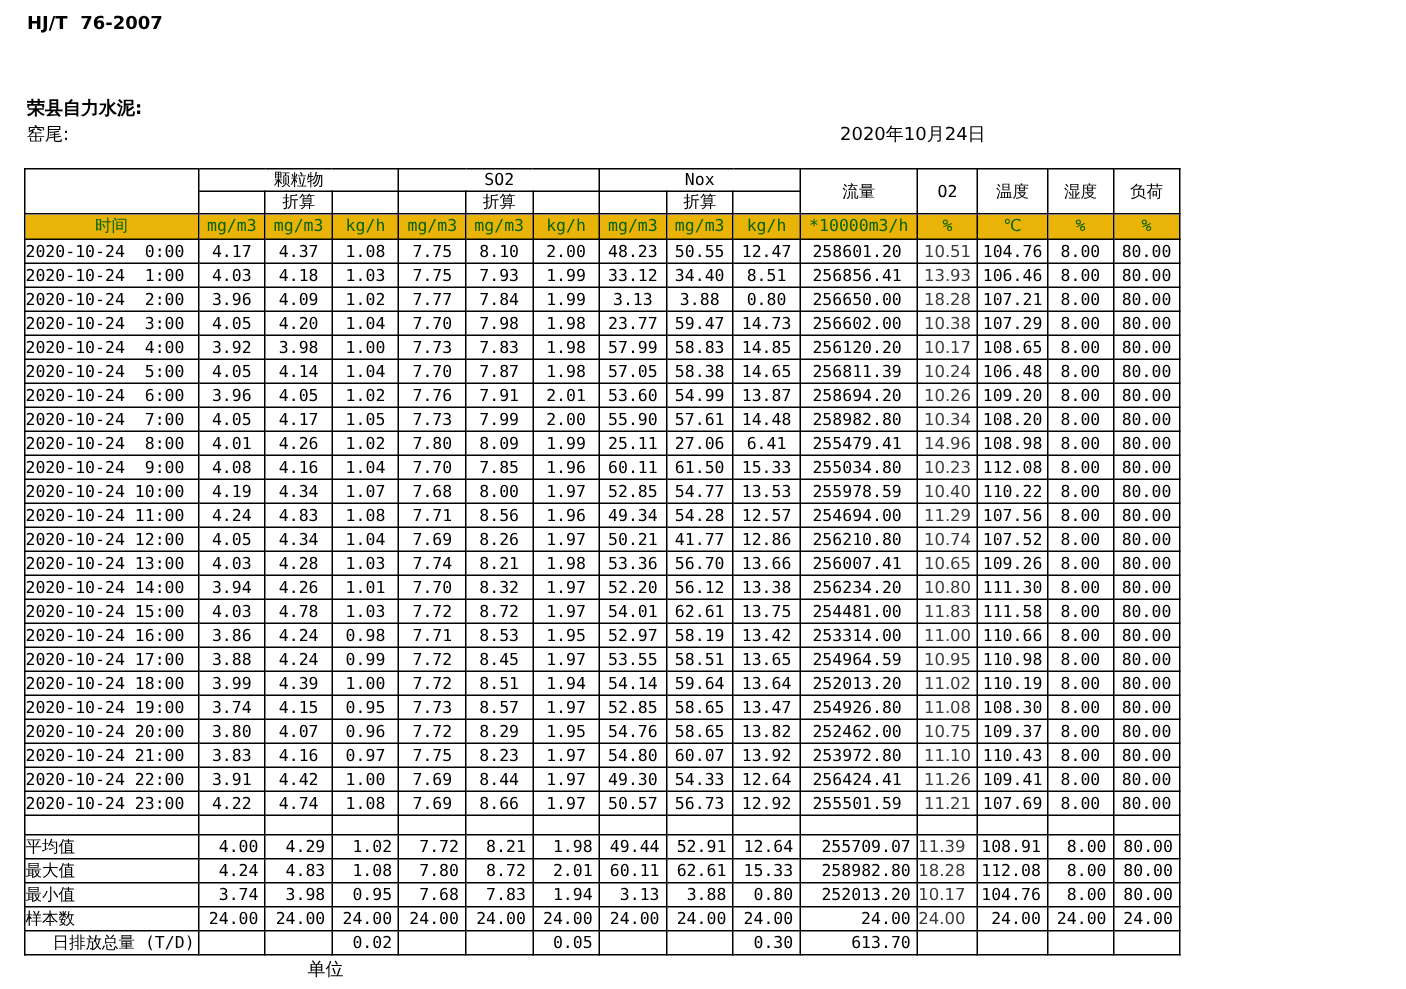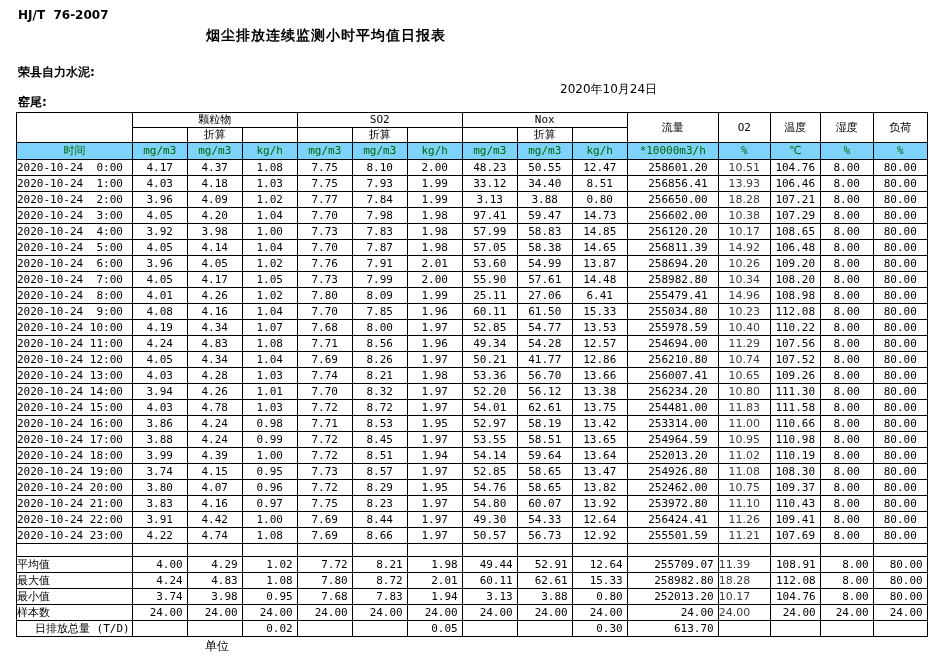--- a/index.html
+++ b/index.html
@@ -1,51 +1,50 @@
 <!DOCTYPE html>
 <html><head>
 <meta charset="utf-8">
 <style>
   html,body{margin:0;padding:0;background:#fff;}
   body{width:937px;height:659px;overflow:hidden;font-family:"DejaVu Sans",sans-serif;color:#000;}
-  .page{position:relative;width:937px;height:659px;}
+  .page{position:relative;width:787px;height:659px;}
   .std{position:absolute;left:18px;top:8px;font-weight:bold;font-size:12px;white-space:pre;}
   .title{position:absolute;left:206px;top:27px;font-weight:bold;font-size:14px;letter-spacing:1px;}
   .company{position:absolute;left:18px;top:64px;font-weight:bold;font-size:12px;}
-  .site{position:absolute;left:18px;top:94px;font-weight:bold;font-size:12px;text-align:right;}
+  .site{position:absolute;left:18px;top:81px;font-weight:normal;font-size:12px;text-align:right;}
   .date{position:absolute;left:560px;top:81px;font-size:12px;}
   table{position:absolute;left:16px;top:112px;border-collapse:collapse;table-layout:fixed;
         font-family:"DejaVu Sans Mono","DejaVu Sans",monospace;font-size:11px;}
   col.c-time{width:104px;} col.c-num{width:55px;} col.c-flow{width:91px;}
   col.c-o2{width:52px;} col.c-temp{width:50px;} col.c-hum{width:53px;} col.c-load{width:54px;}
   td,th{border:1px solid #000;padding:0;height:15px;line-height:14px;font-weight:normal;
         overflow:hidden;white-space:pre;text-align:center;}
   tr.hA td,tr.hA th{height:14px;}
   tr.hB td,tr.hB th{height:13px;}
-  tr.hC th{background:#7dd3fc;color:#066306;height:16px;}
+  tr.hC th{background:#eab308;color:#066306;height:16px;}
   td.d{text-align:center;}
   td.d.c-time{text-align:left;padding-right:3px;}
   td.d.c-flow{text-align:right;padding-right:10px;}
   td.c-o2{font-family:"DejaVu Sans",sans-serif;color:#3c3c3c;}
   tr.spacer td{height:12px;}
   td.s{text-align:right;padding-right:4px;}
   td.s.c-o2{text-align:left;padding-right:0;}
   td.lab{text-align:left;padding-right:2px;}
   td.lab.left{text-align:left;padding-left:18px;}
   .foot-note{position:absolute;left:14px;top:619px;font-size:12px;}
   .foot-unit1{position:absolute;left:14px;top:668px;font-size:12px;}
   .foot-unit2{position:absolute;left:205px;top:638px;font-size:12px;}
 </style>
 </head>
 <body>
 
 <div class="page">
 
   <div class="std">HJ/T  76-2007</div>
-  <div class="title">烟尘排放连续监测小时平均值日报表</div>
   <div class="company">荣县自力水泥:</div>
   <div class="site">窑尾:</div>
   <div class="date">2020年10月24日</div>
 
   <table>
     <colgroup>
       <col class="c-time">
         <col class="c-num">
         <col class="c-num">
         <col class="c-num">
@@ -155,21 +154,21 @@
           <td class="c-load d">80.00</td>
         </tr>
         <tr>
           <td class="c-time d">2020-10-24  3:00</td>
           <td class="c-num d">4.05</td>
           <td class="c-num d">4.20</td>
           <td class="c-num d">1.04</td>
           <td class="c-num d">7.70</td>
           <td class="c-num d">7.98</td>
           <td class="c-num d">1.98</td>
-          <td class="c-num d">97.41</td>
+          <td class="c-num d">23.77</td>
           <td class="c-num d">59.47</td>
           <td class="c-num d">14.73</td>
           <td class="c-flow d">256602.00</td>
           <td class="c-o2 d">10.38</td>
           <td class="c-temp d">107.29</td>
           <td class="c-hum d">8.00</td>
           <td class="c-load d">80.00</td>
         </tr>
         <tr>
           <td class="c-time d">2020-10-24  4:00</td>
@@ -193,21 +192,21 @@
           <td class="c-num d">4.05</td>
           <td class="c-num d">4.14</td>
           <td class="c-num d">1.04</td>
           <td class="c-num d">7.70</td>
           <td class="c-num d">7.87</td>
           <td class="c-num d">1.98</td>
           <td class="c-num d">57.05</td>
           <td class="c-num d">58.38</td>
           <td class="c-num d">14.65</td>
           <td class="c-flow d">256811.39</td>
-          <td class="c-o2 d">14.92</td>
+          <td class="c-o2 d">10.24</td>
           <td class="c-temp d">106.48</td>
           <td class="c-hum d">8.00</td>
           <td class="c-load d">80.00</td>
         </tr>
         <tr>
           <td class="c-time d">2020-10-24  6:00</td>
           <td class="c-num d">3.96</td>
           <td class="c-num d">4.05</td>
           <td class="c-num d">1.02</td>
           <td class="c-num d">7.76</td>

